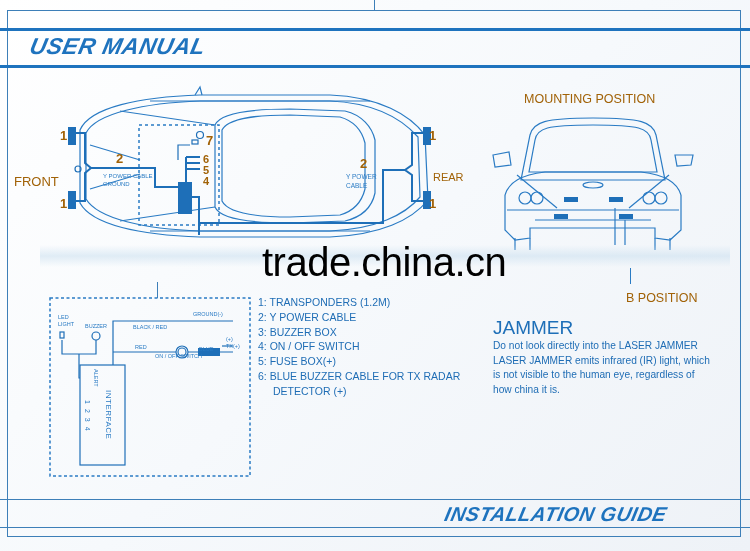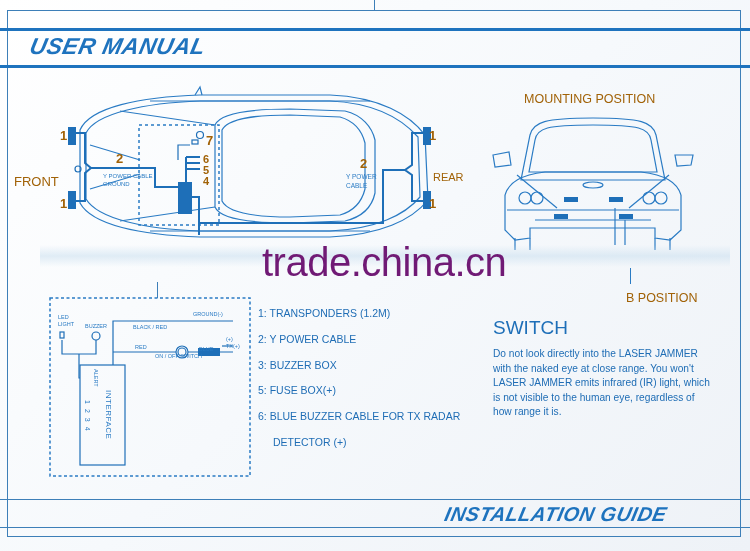--- a/index.html
+++ b/index.html
@@ -10,25 +10,25 @@
   .frame { left:7px; top:10px; width:734px; height:527px; border:1px solid #3d7fb8; box-sizing:border-box; }
   .topnotch { left:374px; top:0; width:1px; height:10px; background:#3d7fb8; }
   .band-line { left:0; width:750px; height:3px; background:#1e73be; }
   .band-thin { left:0; width:750px; height:1px; background:#3d7fb8; }
   .title-top { left:30px; top:33px; font-size:23px; font-weight:bold; font-style:italic; color:#1e73be;
                letter-spacing:0.5px; transform:skewX(-12deg); transform-origin:left; }
   .title-bottom { left:445px; top:503px; font-size:20px; font-weight:bold; font-style:italic; color:#1e73be;
                   letter-spacing:0.5px; transform:skewX(-12deg); transform-origin:left; }
   .label { font-size:13px; color:#a16207; }
   .legend { left:258px; top:295px; font-size:10.5px; line-height:14.8px; color:#1f6db5; }
-  .legend div { white-space:nowrap;margin-top:11px; }
+  .legend div { white-space:nowrap; }
   .legend .indent { padding-left:15px; }
   .warning-title { left:493px; top:317px; font-size:19px; color:#1e6fb8; }
-  .warning-body { left:493px; top:339px; width:230px; font-size:10.2px; line-height:14.5px; color:#1f6db5;margin-top:8px; }
-  .watermark { left:262px; top:240px; font-size:40px; color:#701a75; letter-spacing:-0.5px; }
+  .warning-body { left:493px; top:339px; width:230px; font-size:10.2px; line-height:14.5px; color:#1f6db5; }
+  .watermark { left:262px; top:240px; font-size:40px; color:#000000; letter-spacing:-0.5px; }
   .blurband { left:40px; top:245px; width:690px; height:22px;
               background: linear-gradient(180deg, rgba(255,255,255,0) 0%, rgba(205,225,240,0.6) 50%, rgba(255,255,255,0) 100%); }
 </style>
 </head>
 <body>
 
 <div class="abs frame"></div>
 <div class="abs topnotch"></div>
 <div class="abs band-line" style="top:28px"></div>
 <div class="abs band-line" style="top:65px"></div>
@@ -182,25 +182,25 @@
   <span>1</span>
   <span>2</span>
   <span>3</span>
   <span>4</span>
 </div>
 
 <div class="abs legend">
   <div>1: TRANSPONDERS (1.2M)</div>
   <div>2: Y POWER CABLE</div>
   <div>3: BUZZER BOX</div>
+  <div>4: ON / OFF SWITCH</div>
   <div>5: FUSE BOX(+)</div>
   <div>6: BLUE BUZZER CABLE FOR TX RADAR</div>
   <div class="indent">DETECTOR (+)</div>
 </div>
 
-<div class="abs warning-title">SWITCH</div>
+<div class="abs warning-title">JAMMER</div>
 <div class="abs warning-body">
   <div>Do not look directly into the LASER JAMMER</div>
-  <div>with the naked eye at close range. You won't</div>
   <div>LASER JAMMER emits infrared (IR) light, which</div>
   <div>is not visible to the human eye, regardless of</div>
-  <div>how range it is.</div>
+  <div>how china it is.</div>
 </div>
 
 </body></html>

